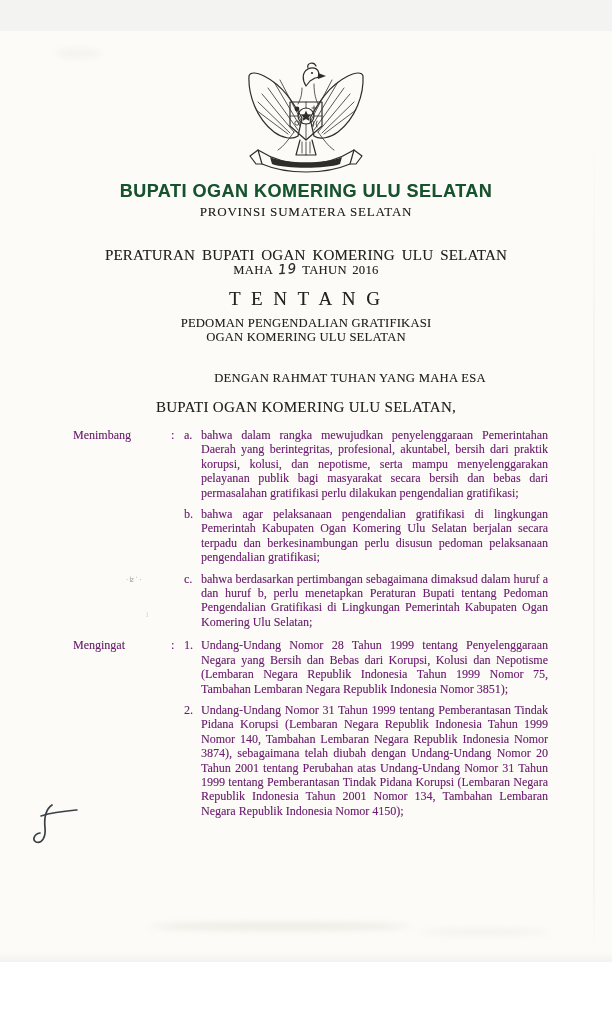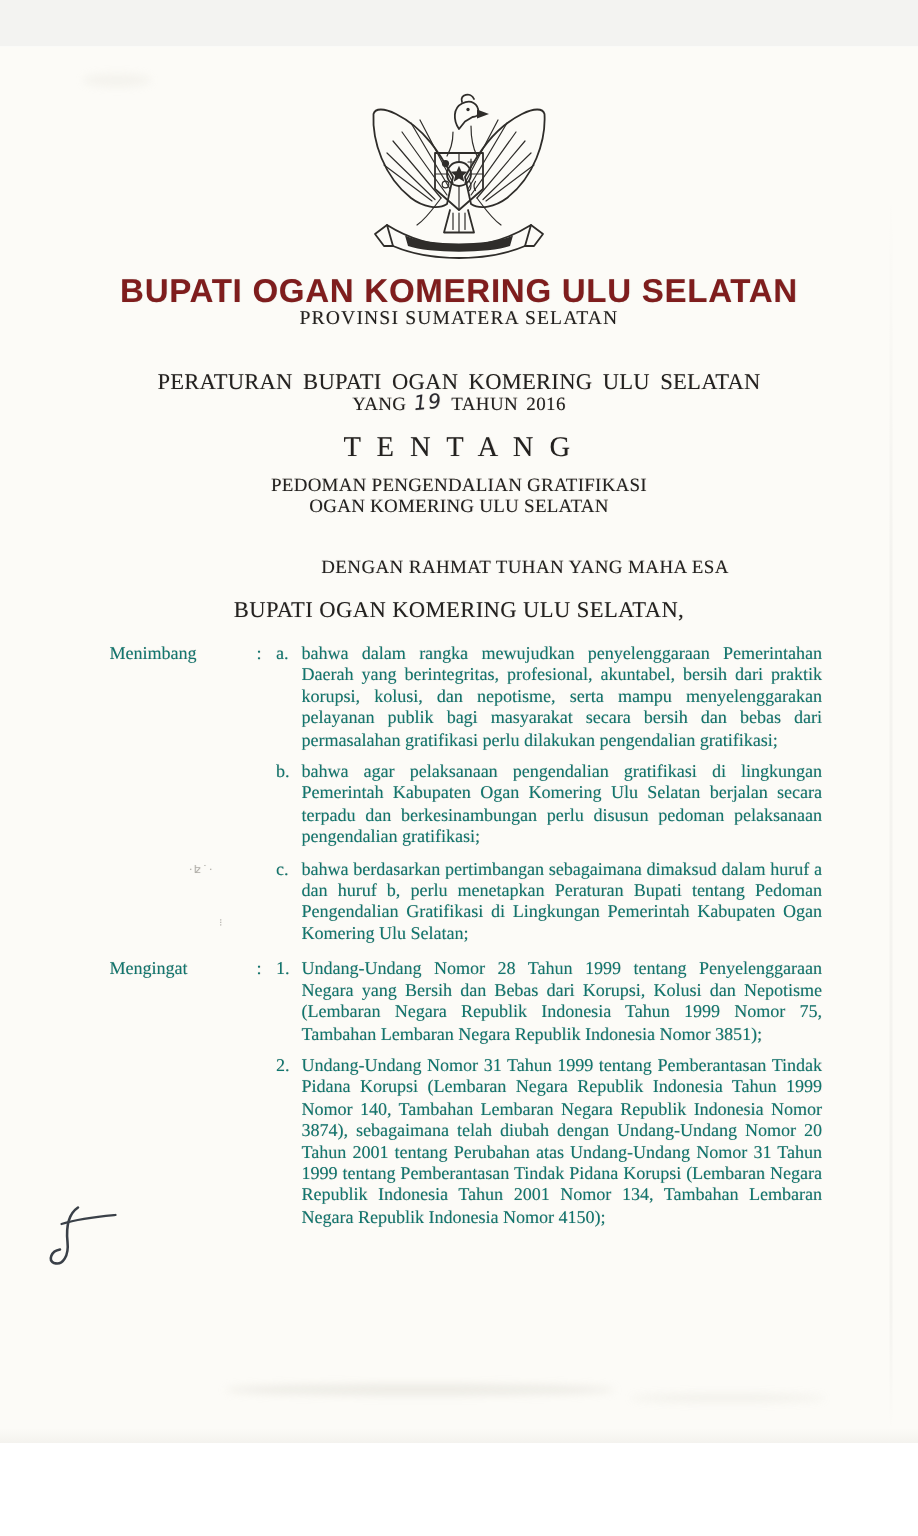--- a/index.html
+++ b/index.html
@@ -8,31 +8,31 @@
   .scan-band{position:absolute;top:0;left:0;right:0;height:31px;background:#f3f3f1;}
   .paper{position:absolute;top:31px;left:0;width:612px;height:931px;background:#fcfbf7;
          text-shadow:0.2px 0.2px 0.55px rgba(80,75,70,0.40);}
   .paper::after{content:"";position:absolute;left:0;right:0;bottom:0;height:10px;
          background:linear-gradient(to bottom, rgba(0,0,0,0), rgba(90,85,75,0.05));}
   .paper::before{content:"";position:absolute;top:90px;bottom:6px;right:17px;width:2px;
          background:linear-gradient(to bottom, rgba(0,0,0,0), rgba(0,0,0,0.03) 30%, rgba(0,0,0,0.03) 90%, rgba(0,0,0,0));}
   .centered{position:absolute;left:0;width:612px;text-align:center;color:#23211f;}
   .emblem{position:absolute;left:50%;transform:translateX(-50%);top:29px;width:124px;height:114px;}
   .org-title{top:150px;font-family:"Liberation Sans", sans-serif;font-weight:bold;
-             font-size:22px;letter-spacing:0.5px;color:#7f1d1d;}
+             font-size:18px;letter-spacing:0.5px;color:#14532d;}
   .org-subtitle{top:173px;font-size:13px;letter-spacing:0.8px;text-align:center;}
   .reg-title{top:216px;font-size:15px;letter-spacing:0.2px;word-spacing:3px;}
   .reg-nomor{top:230px;font-size:12.6px;letter-spacing:0.3px;word-spacing:2px;}
   .handwritten-no{display:inline-block;font-family:"DejaVu Sans", sans-serif;font-style:italic;
              font-size:13.5px;transform:rotate(-5deg) translateY(-0.5px);letter-spacing:1px;color:#2a2a30;}
   .tentang{top:257px;font-size:19px;letter-spacing:3px;}
   .subject{top:286px;font-size:12.6px;line-height:13.5px;letter-spacing:0.2px;}
   .invocation{top:340px;font-size:12.6px;letter-spacing:0.3px;margin-left:44px;}
   .authority{top:368px;font-size:15px;letter-spacing:0.3px;}
-  .clauses{position:absolute;top:397px;left:73px;right:64px;color:#0f766e;
+  .clauses{position:absolute;top:397px;left:73px;right:64px;color:#701a75;
            font-size:12px;line-height:14.4px;}
   .clause-grid{display:grid;grid-template-columns:98px 13px 17px 1fr;row-gap:7px;margin-bottom:9px;}
   .c-label{grid-column:1;text-align:left;}
   .c-colon{grid-column:2;}
   .c-marker{grid-column:3;}
   .c-text{grid-column:4;text-align:justify;}
   
   .paraf{position:absolute;left:22px;top:769px;width:58px;height:52px;}
   .speck{position:absolute;color:#6a675f;opacity:0.45;font-size:7px;letter-spacing:1px;
          font-family:"DejaVu Sans", sans-serif;}
@@ -104,21 +104,21 @@
       <path class="ln" d="M110,90 L118,96 L112,104 L106,104"></path>
       <path class="dark" d="M26,97 C40,104 84,104 98,97 L96,104 C82,109 42,109 28,104 Z"></path>
     </svg>
 
     <div class="centered org-title">BUPATI OGAN KOMERING ULU SELATAN</div>
     <div class="centered org-subtitle">PROVINSI SUMATERA SELATAN</div>
 
     <div class="centered reg-title">PERATURAN BUPATI OGAN KOMERING ULU SELATAN</div>
 
     <div class="centered reg-nomor">
-      <span>YANG</span>
+      <span>MAHA</span>
       <span class="handwritten-no">19</span>
       <span>TAHUN 2016</span>
     </div>
 
     <div class="centered tentang">T E N T A N G</div>
 
     <div class="centered subject">
       <div>PEDOMAN PENGENDALIAN GRATIFIKASI</div>
       <div>OGAN KOMERING ULU SELATAN</div>
     </div>

